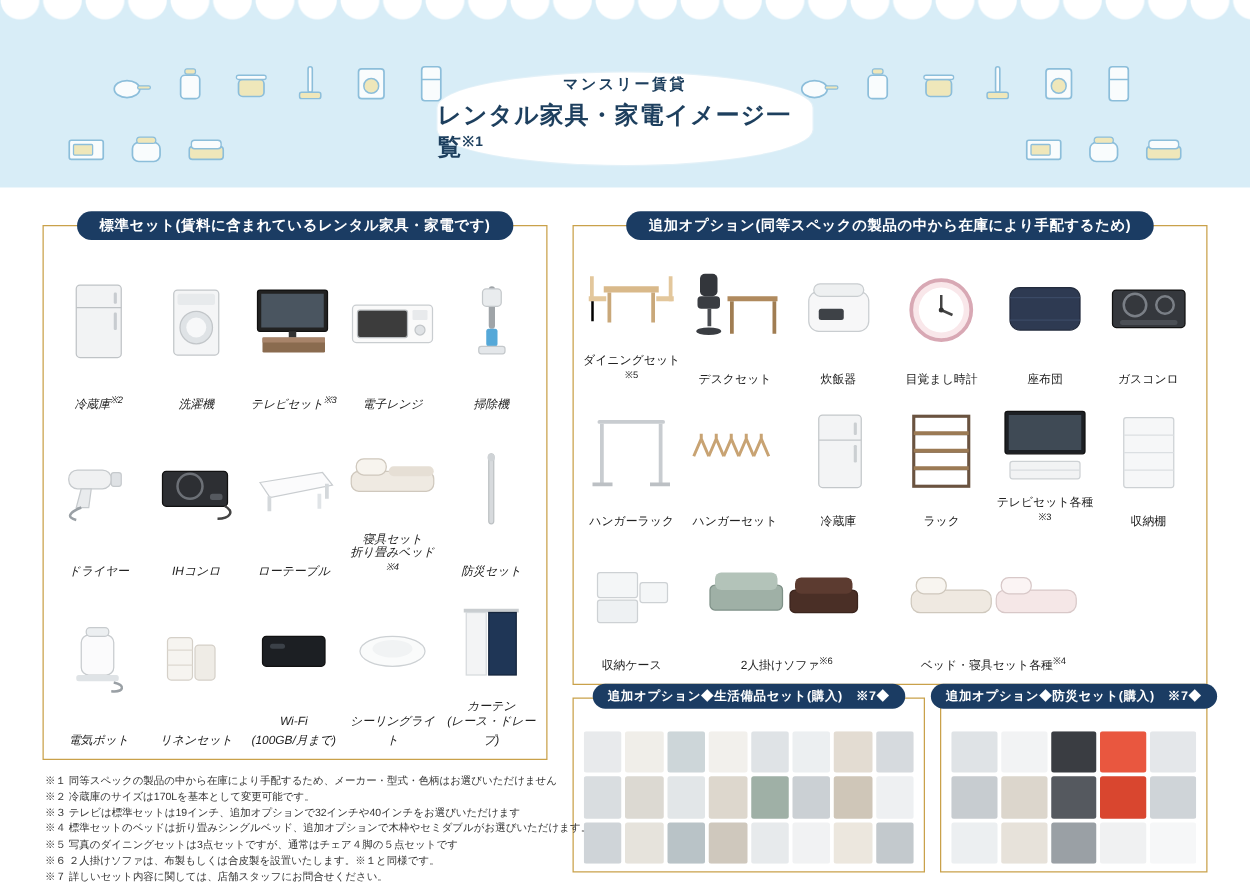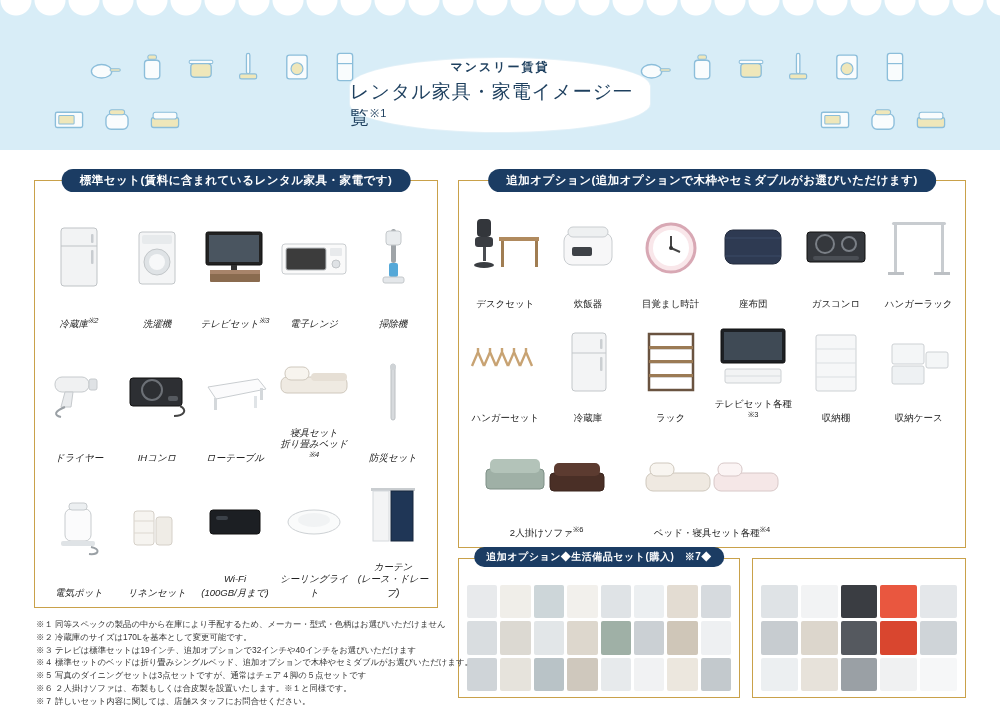--- a/index.html
+++ b/index.html
@@ -64,21 +64,21 @@
   }
   .header-title-line1 {
     font-size: 12px;
     font-weight: bold;
     color: #1d3f5e;
     letter-spacing: 2px;
     margin-bottom: 3px;
   }
   .header-title-line2 {
     font-size: 19px;
-    font-weight: normal;
+    font-weight: bold;
     color: #1d3f5e;
     letter-spacing: 1px;
   }
   .header-title-line2 .note {
     font-size: 11px;
     vertical-align: super;
   }
 
   .icon-row {
     position: absolute;
@@ -489,23 +489,38 @@
               </svg>
           </div>
           <div class="caption"><span>カーテン
 (レース・ドレープ)</span><span class="note"></span></div>
         </div>
 
       </div>
     </div>
 
     <div class="panel" id="panel-option">
-      <div class="panel-title">追加オプション(追加オプションで木枠やセミダブルがお選びいただけます)</div>
+      <div class="panel-title">追加オプション(同等スペックの製品の中から在庫により手配するため)</div>
       <div class="grid" id="grid-option">
 
+        <div class="cell">
+          <div class="art">
+            <svg width="76" height="68" viewBox="0 0 76 68">
+                <rect x="16" y="22" width="44" height="5" fill="#d9b98a"></rect>
+                <rect x="19" y="27" width="3" height="24" fill="#c9a87a"></rect>
+                <rect x="54" y="27" width="3" height="24" fill="#c9a87a"></rect>
+                <rect x="4" y="30" width="14" height="4" fill="#e3c79c"></rect>
+                <rect x="5" y="14" width="3" height="20" fill="#e3c79c"></rect>
+                <rect x="58" y="30" width="14" height="4" fill="#e3c79c"></rect>
+                <rect x="68" y="14" width="3" height="20" fill="#e3c79c"></rect>
+                <rect x="6" y="34" width="2" height="16" fill="#d4b punt"></rect>
+              </svg>
+          </div>
+          <div class="caption"><span>ダイニングセット</span><span class="note">※5</span></div>
+        </div>
 
         <div class="cell">
           <div class="art">
             <svg width="76" height="68" viewBox="0 0 76 68">
                 <rect x="32" y="24" width="40" height="4" fill="#b08a5e"></rect>
                 <rect x="34" y="28" width="3" height="26" fill="#a07d52"></rect>
                 <rect x="68" y="28" width="3" height="26" fill="#a07d52"></rect>
                 <rect x="8" y="24" width="18" height="10" rx="3" fill="#3a3d42"></rect>
                 <rect x="10" y="6" width="14" height="18" rx="4" fill="#33363b"></rect>
                 <rect x="16" y="34" width="3" height="14" fill="#4a4d52"></rect>
@@ -722,20 +737,21 @@
           </div>
         <div class="pg">
             <span style="background:#d6dade"></span>
             <span style="background:#eef0f2"></span>
             <span style="background:#c3c9cd"></span>
           </div>
       </div>
     </div>
 
     <div class="panel" id="panel-disaster">
+      <div class="panel-title small">追加オプション◆防災セット(購入)　※7◆</div>
       <div class="photo-strip">
         <div class="pg">
             <span style="background:#dfe3e6"></span>
             <span style="background:#c7ccd0"></span>
             <span style="background:#eceff1"></span>
           </div>
         <div class="pg">
             <span style="background:#f2f3f4"></span>
             <span style="background:#dcd6cc"></span>
             <span style="background:#e7e2da"></span>

